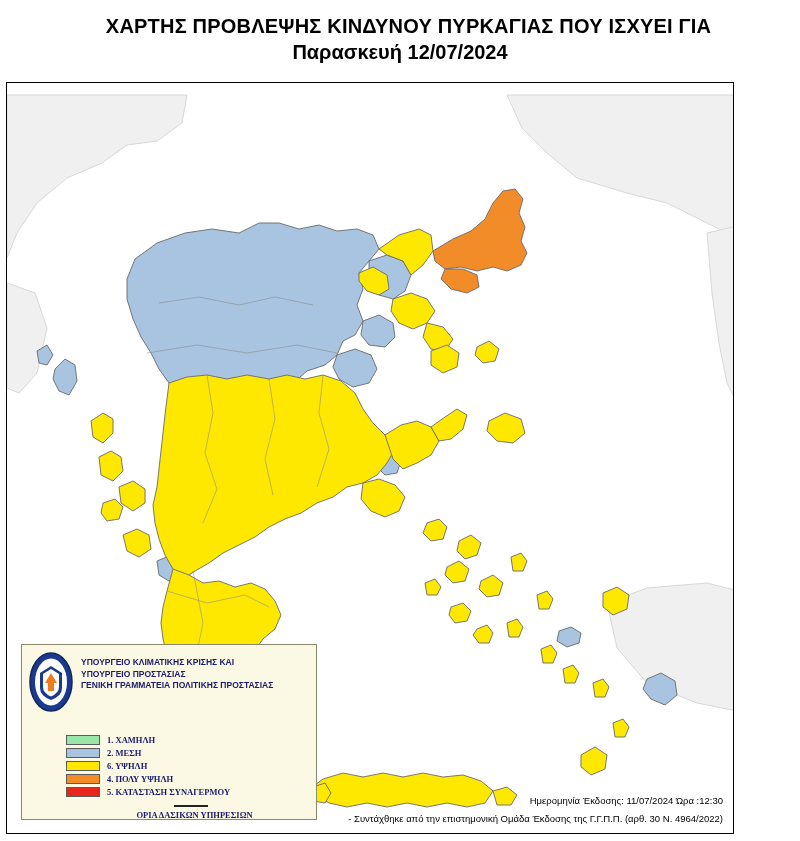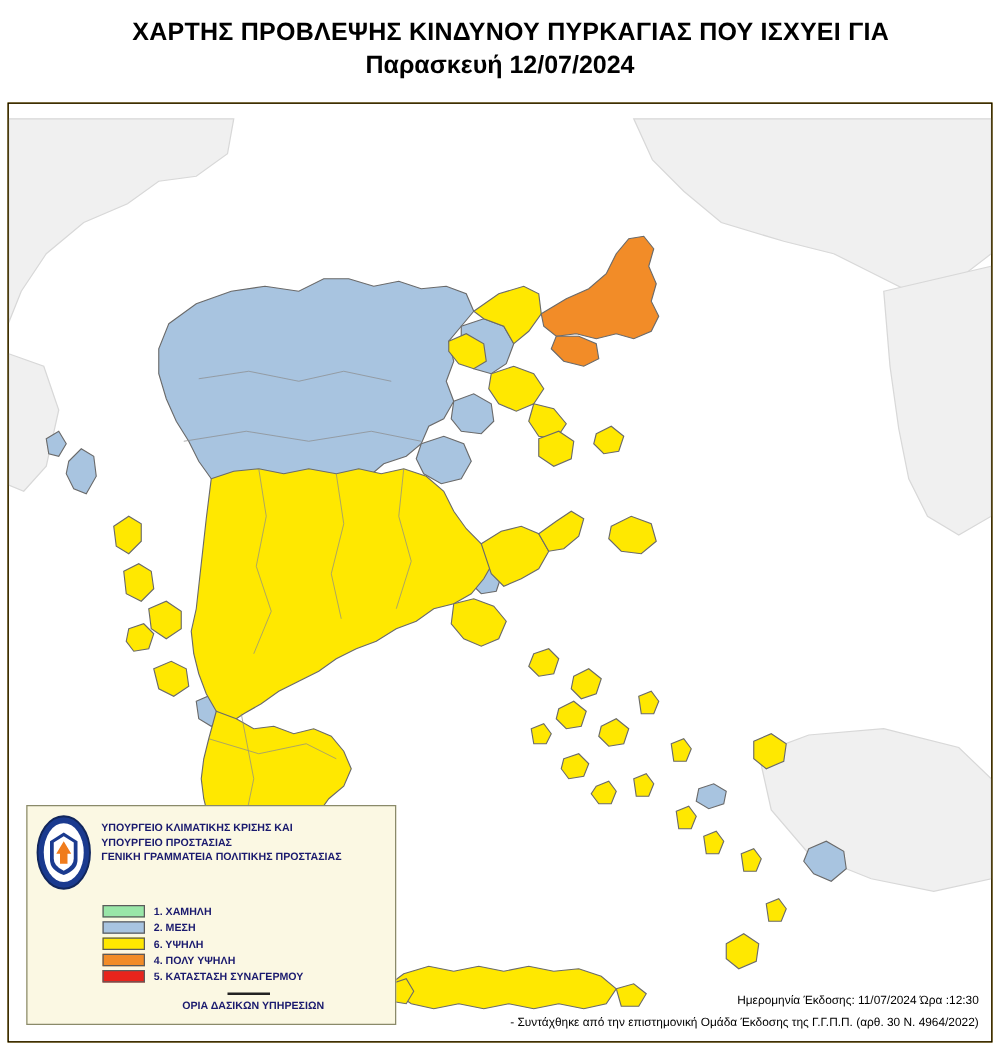--- a/index.html
+++ b/index.html
@@ -35,21 +35,21 @@
   .title-line2 {
     font-size: 20px;
     font-weight: bold;
     line-height: 26px;
   }
   
   .map-frame {
     position: absolute;
     left: 6px;
     top: 82px;
-    width: 788px;
+    width: 728px;
     height: 752px;
     border: 1px solid #000000;
     box-sizing: border-box;
     background: #eab308;
     overflow: hidden;
   }
   .map-svg {
     position: absolute;
     left: 0;
     top: 0;
@@ -89,22 +89,23 @@
     color: #1a1a6e;
   }
   .legend-title {
     text-align: center;
     font-size: 11px;
     font-weight: bold;
     color: #1a1a6e;
     margin-top: 2px;
   }
   .legend-items {
-    margin-top: 10px;
-    padding-left: 60px;
+    margin-top: 21px;
+    padding-left: 44px;
+    font-family: Liberation Serif, serif;
   }
   .legend-row {
     display: flex;
     align-items: center;
     height: 13px;
   }
   .swatch {
     width: 34px;
     height: 10px;
     border: 1px solid #5b5b5b;

